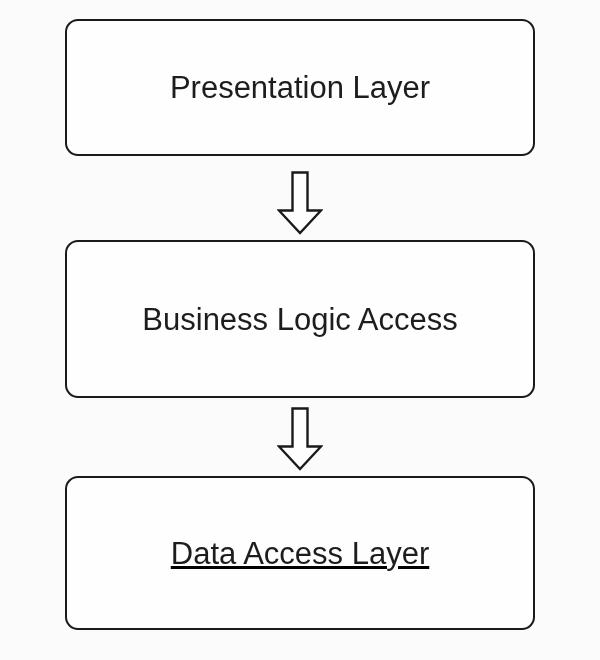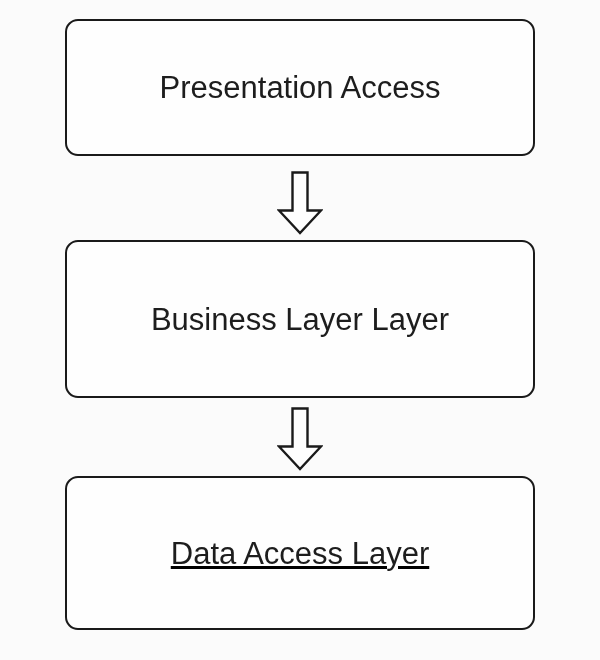--- a/index.html
+++ b/index.html
@@ -55,31 +55,31 @@
     stroke-width: 2.4;
     stroke-linejoin: miter;
   }
 </style>
 </head>
 <body>
 
 <div class="canvas">
 
   <div class="node node-1">
-    <span class="node-label">Presentation Access</span>
+    <span class="node-label">Presentation Layer</span>
   </div>
 
   <div class="arrow arrow-1">
     <svg viewBox="0 0 46 64" aria-hidden="true">
       <polygon points="15.5,1.5 30.5,1.5 30.5,39.5 44,39.5 23,62 2,39.5 15.5,39.5"></polygon>
     </svg>
   </div>
 
   <div class="node node-2">
-    <span class="node-label">Business Layer Layer</span>
+    <span class="node-label">Business Logic Access</span>
   </div>
 
   <div class="arrow arrow-2">
     <svg viewBox="0 0 46 64" aria-hidden="true">
       <polygon points="15.5,1.5 30.5,1.5 30.5,39.5 44,39.5 23,62 2,39.5 15.5,39.5"></polygon>
     </svg>
   </div>
 
   <div class="node node-3">
     <span class="node-label">Data Access Layer</span>

